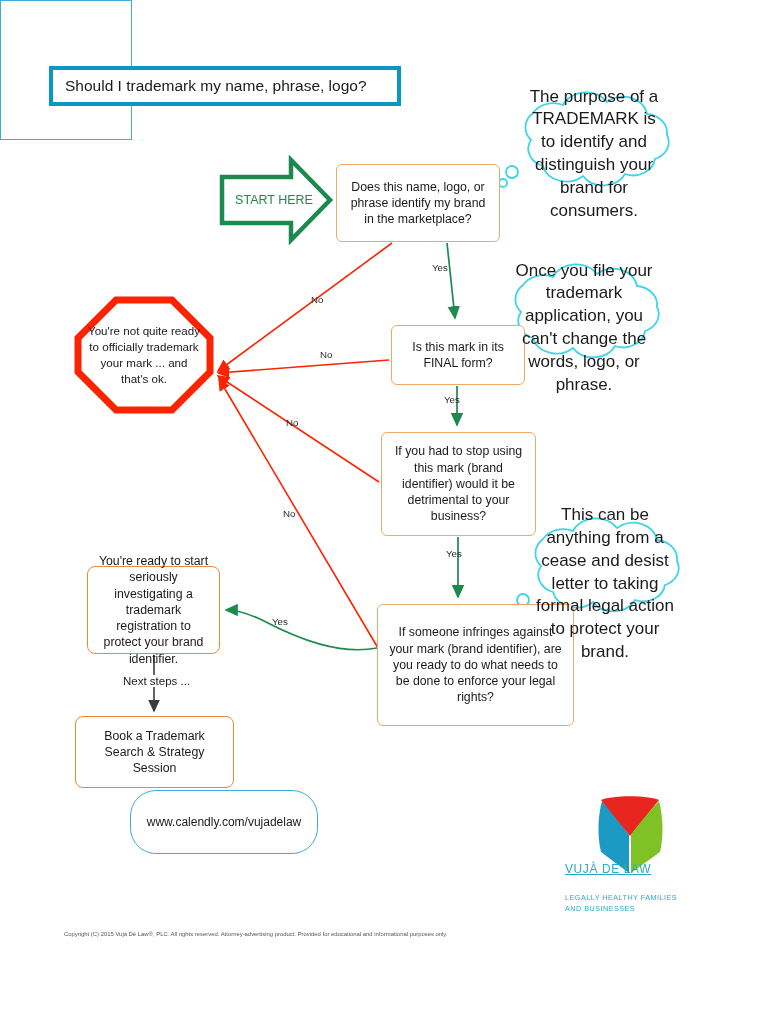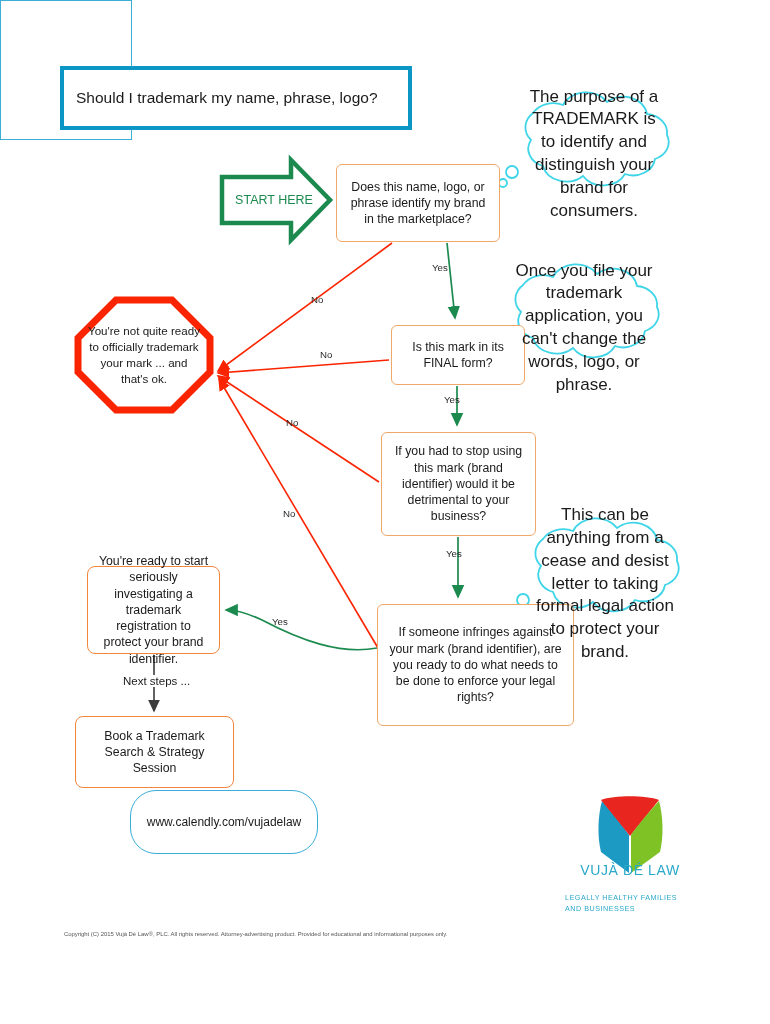--- a/index.html
+++ b/index.html
@@ -30,24 +30,24 @@
     box-sizing: border-box;
     display: flex;
     align-items: center;
     justify-content: center;
     text-align: center;
     color: #1a1a1a;
     background: #ffffff;
   }
   
   #title-box {
-    left: 60px;
+    left: 49px;
     top: 66px;
     width: 352px;
-    height: 64px;
+    height: 40px;
     border: 4px solid #0b96c5;
     background: #ffffff;
     font-size: 15.5px;
     justify-content: flex-start;
     padding-left: 12px;
     text-align: left;
   }
   
   .obox {
     border: 1.6px solid #f0a868;
@@ -146,24 +146,24 @@
     height: 138px;
     border: 1.6px solid #3aaed8;
     background: #ffffff;
     display: block;
   }
   #logo-name {
     position: absolute;
     left: 565px;
     top: 862px;
     width: 130px;
-    text-align: center;
     color: #2aa9c9;
-    font-size: 14px;
+    font-size: 12px;
     letter-spacing: 0.6px;
+    text-decoration: underline;
   }
   #logo-tagline {
     position: absolute;
     left: 565px;
     top: 893px;
     width: 130px;
     text-align: left;
     color: #2aa9c9;
     font-size: 7.2px;
     letter-spacing: 0.5px;

